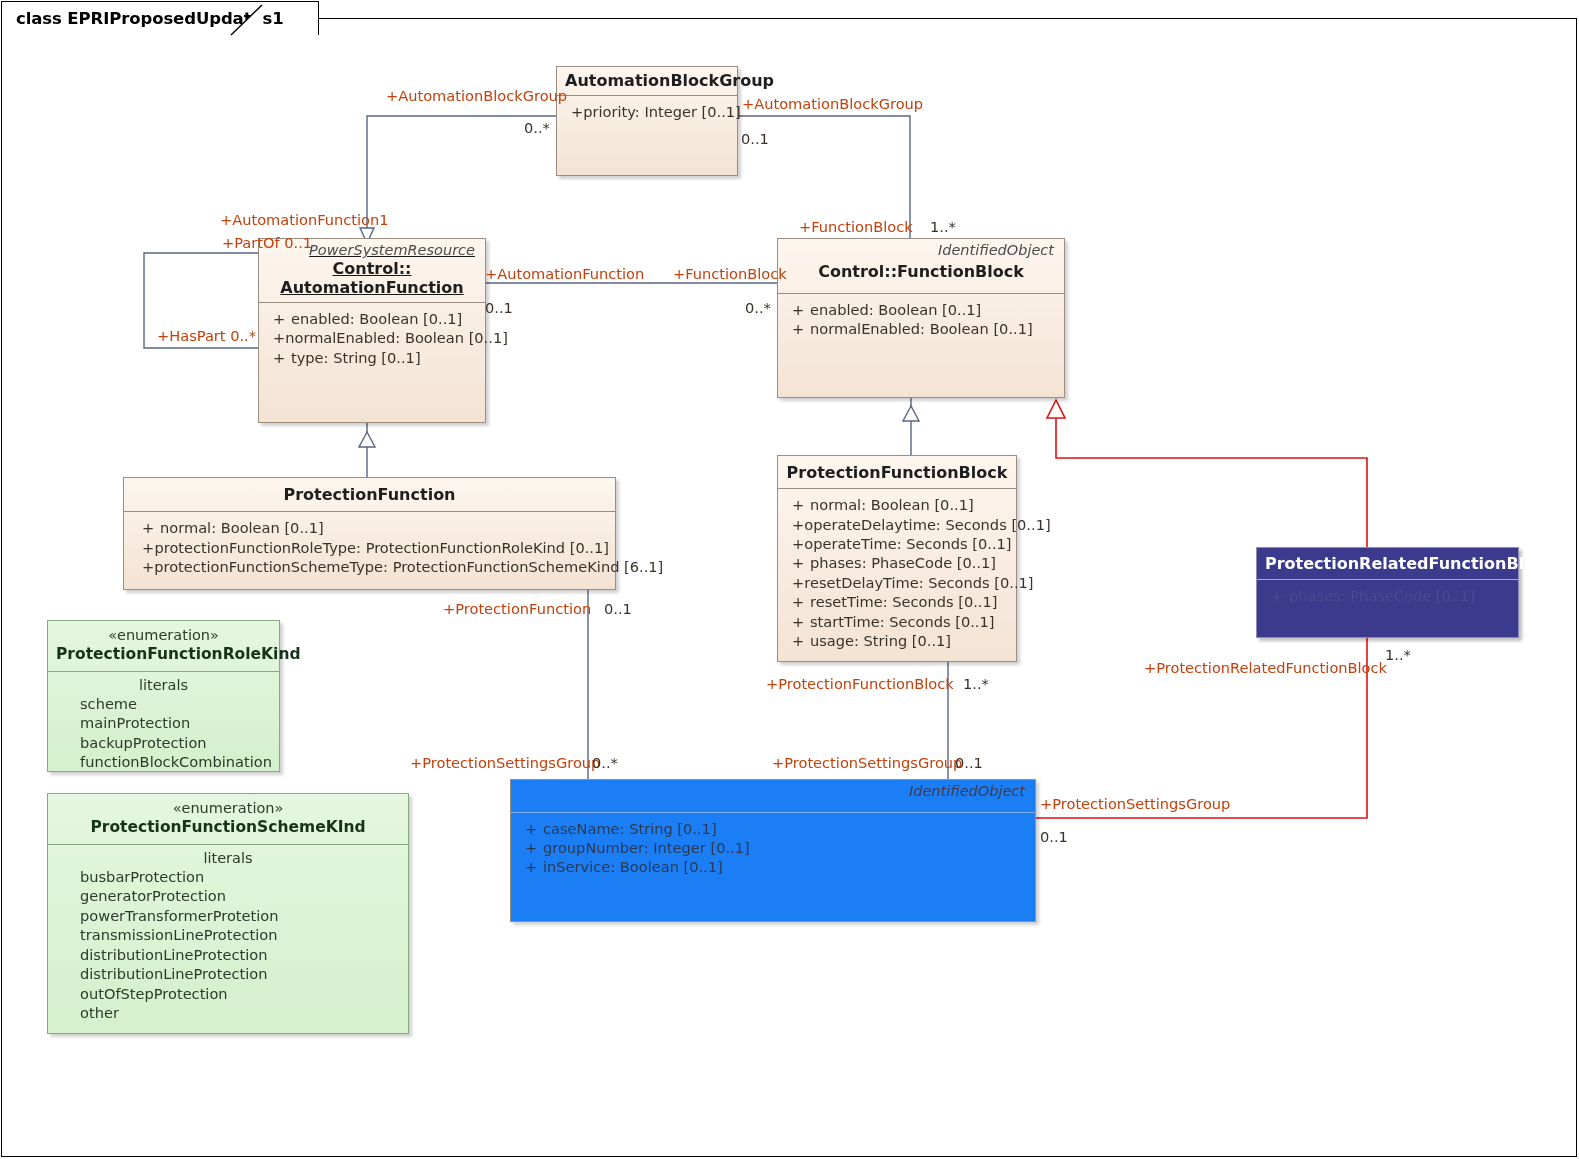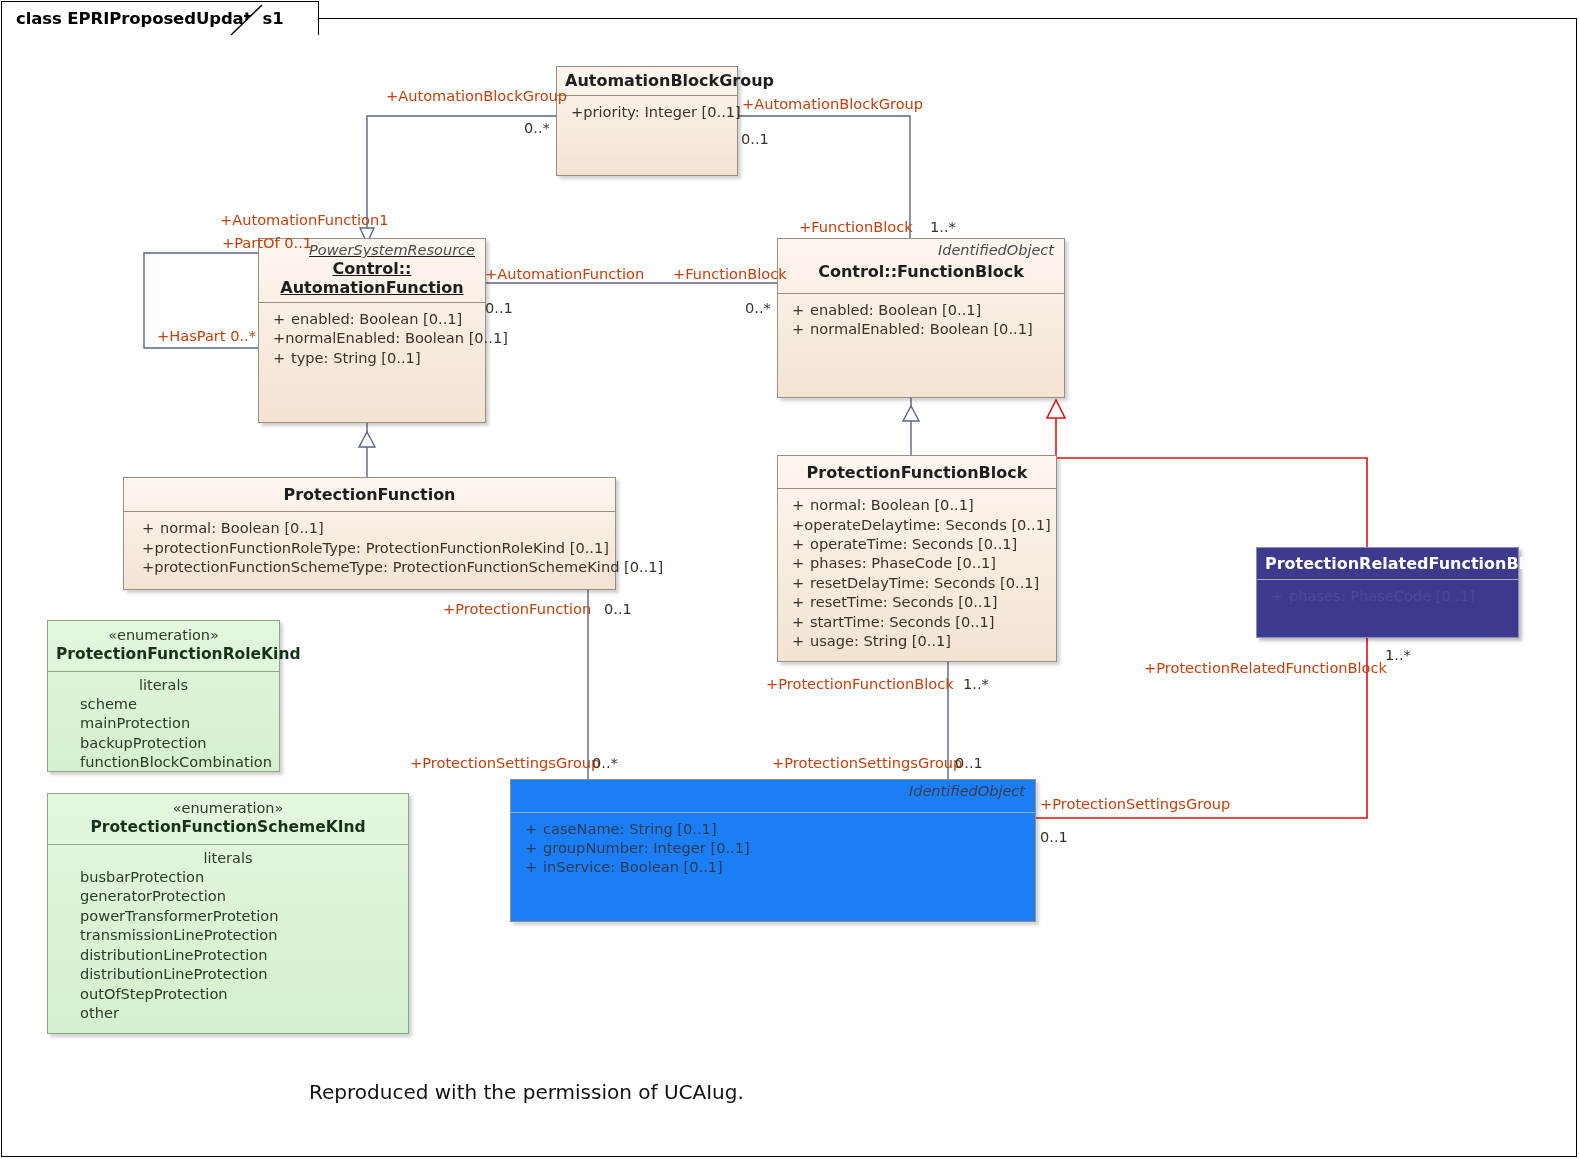--- a/index.html
+++ b/index.html
@@ -176,26 +176,26 @@
       <div class="attr">
         <span class="vis">+</span>
         <span>normal: Boolean [0..1]</span>
       </div>
       <div class="attr">
         <span class="vis">+</span>
         <span>protectionFunctionRoleType: ProtectionFunctionRoleKind [0..1]</span>
       </div>
       <div class="attr">
         <span class="vis">+</span>
-        <span>protectionFunctionSchemeType: ProtectionFunctionSchemeKind [0..1]</span>
-      </div>
-    </div>
-  </div>
-
-  <div class="cls cls-beige" style="left:777px;top:455px;width:280px;height:207px;">
+        <span>protectionFunctionSchemeType: ProtectionFunctionSchemeKind [6..1]</span>
+      </div>
+    </div>
+  </div>
+
+  <div class="cls cls-beige" style="left:777px;top:455px;width:240px;height:207px;">
     <div class="cls-head" style="padding-top:7px;padding-bottom:6px;">
       <div class="cls-title">ProtectionFunctionBlock</div>
     </div>
     <div class="cls-sep"></div>
     <div class="cls-body">
       <div class="attr">
         <span class="vis">+</span>
         <span>normal: Boolean [0..1]</span>
       </div>
       <div class="attr">
@@ -327,15 +327,14 @@
 
   <div class="lbl" style="left:772px;top:756px;">+ProtectionSettingsGroup</div>
   <div class="lbl mult" style="left:955px;top:756px;">0..1</div>
 
   <div class="lbl" style="left:1040px;top:797px;">+ProtectionSettingsGroup</div>
   <div class="lbl mult" style="left:1040px;top:830px;">0..1</div>
 
   <div class="lbl" style="left:1144px;top:661px;">+ProtectionRelatedFunctionBlock</div>
   <div class="lbl mult" style="left:1385px;top:648px;">1..*</div>
 
-  <div class="caption" style="left:309px;top:1080px;">Reproduced with the permission of UCAIug.</div>
 
 </div>
 
 </body></html>

